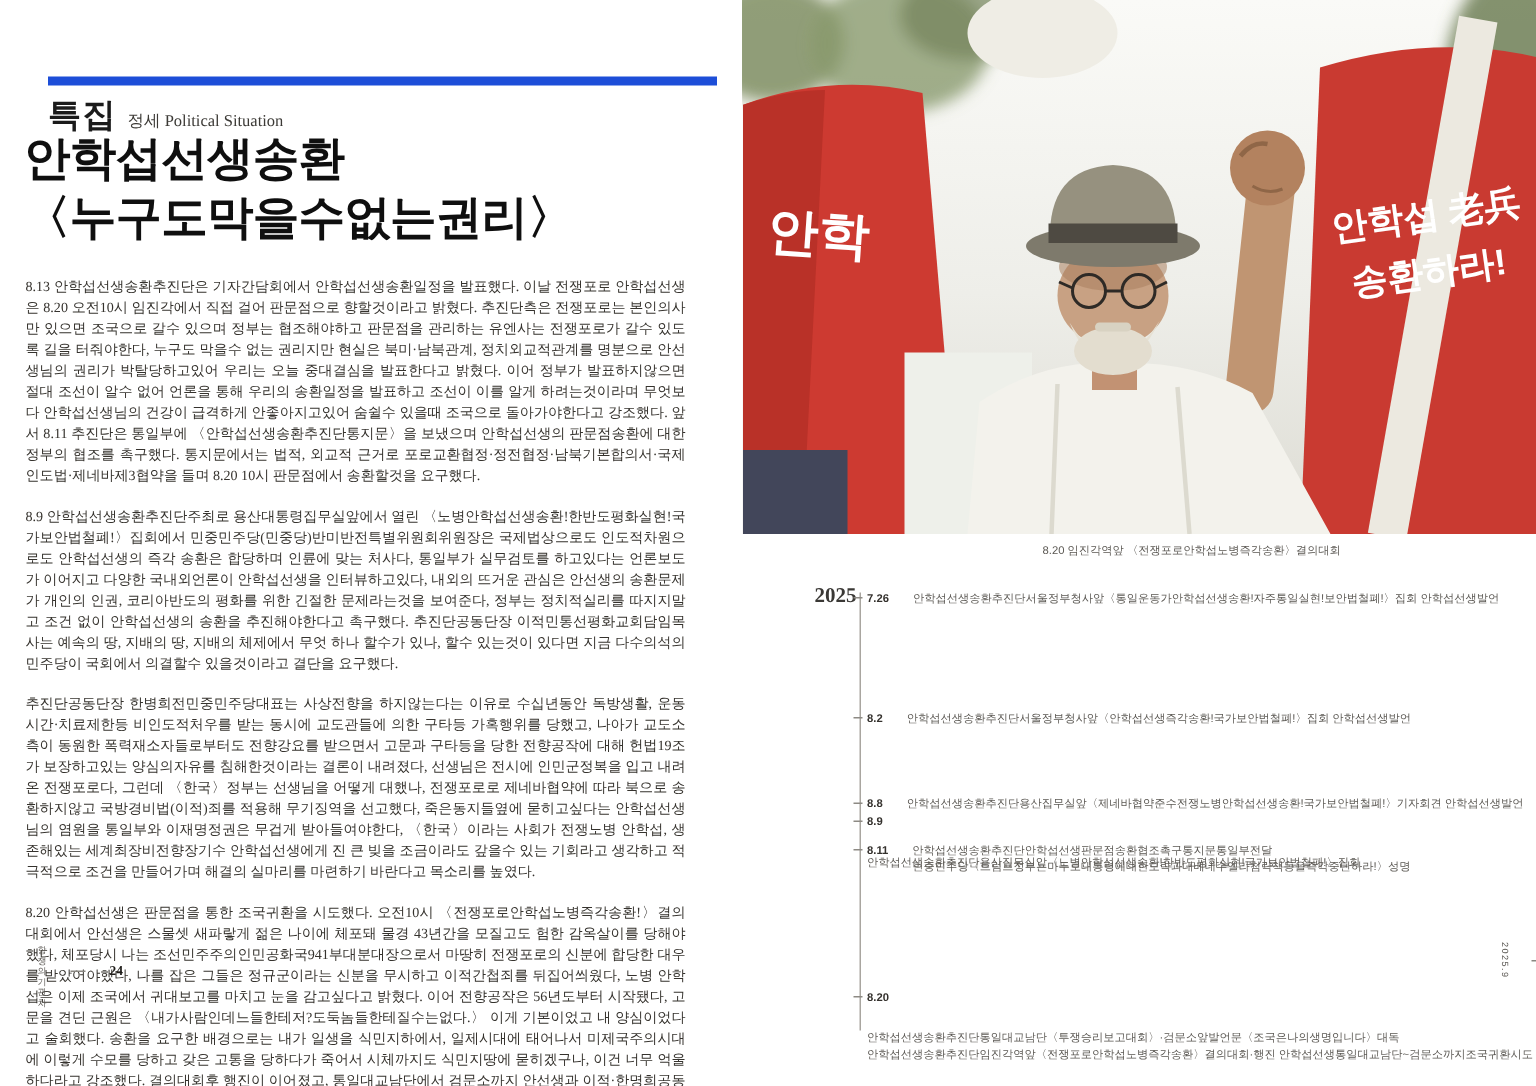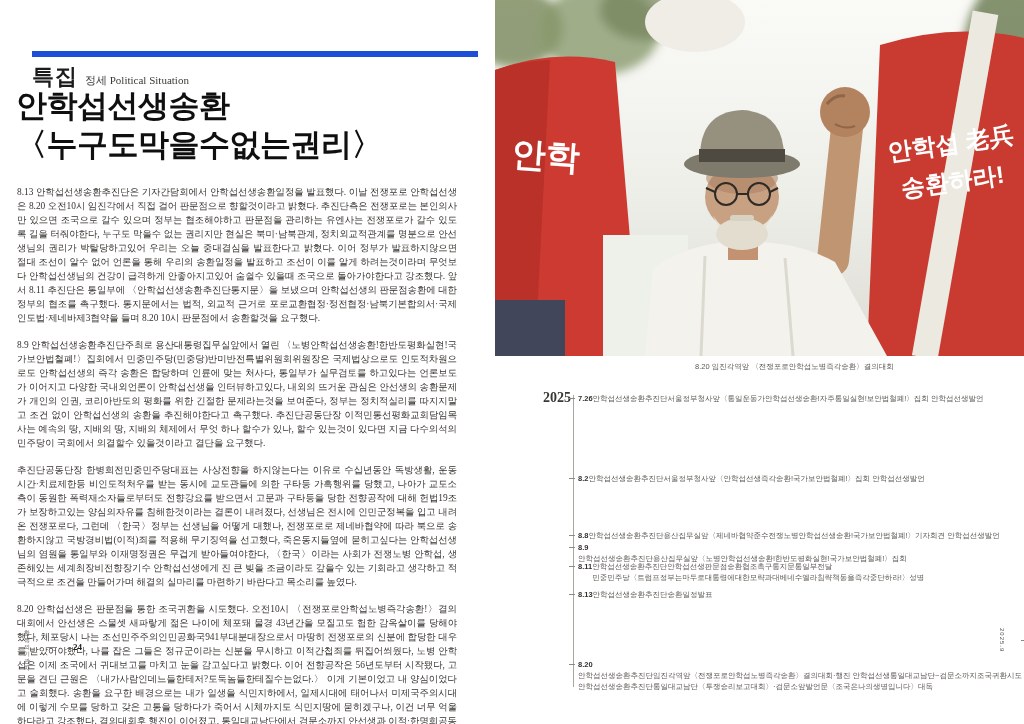--- a/index.html
+++ b/index.html
@@ -54,21 +54,21 @@
   
   .timeline {
     position:absolute; left:528px; top:388px; width:496px; height:312px;
     font-family:"Liberation Sans", sans-serif;
   }
   .tl-year {
     position:absolute; left:15px; top:2px;
     font-family:"Liberation Serif", serif; font-size:14px; font-weight:bold; color:#3a3835;
   }
   .tl-line { position:absolute; left:45px; top:7px; width:1px; height:292px; background:#a9a6a0; }
-  .tl-event { position:absolute; left:50px; display:flex; gap:0; font-size:7.5px; line-height:11px; color:#5b5853; width:444px; }
+  .tl-event { position:absolute; left:50px; display:flex; gap:16px; font-size:7.5px; line-height:11px; color:#5b5853; width:444px; }
   .tl-event::before {
     content:""; position:absolute; left:-9px; top:5px; width:6px; height:1px; background:#8d8a84;
   }
   .tl-date { font-weight:bold; color:#34312d; white-space:nowrap; }
   .ev0 { top:5px; } .ev1 { top:85px; } .ev2 { top:142px; } .ev3 { top:154px;flex-direction:column; }
   .ev4 { top:173px; } .ev5 { top:201px; } .ev6 { top:271px;flex-direction:column; }
 </style>
 </head>
 <body>
 
@@ -203,31 +203,25 @@
           <div>안학섭선생송환추진단용산집무실앞〈노병안학섭선생송환!한반도평화실현!국가보안법철폐!〉집회</div>
         </div>
     </div>
     <div class="tl-event ev4">
       <span class="tl-date">8.11</span>
       <div>
         <div>안학섭선생송환추진단안학섭선생판문점송환협조촉구통지문통일부전달</div>
         <div>민중민주당〈트럼프정부는마두로대통령에대한모략과대베네수엘라침략책동을즉각중단하라!〉성명</div>
       </div>
     </div>
-    <div class="tl-event ev5">
-      <span class="tl-date">8.13</span>
-      <div>
-          <div>안학섭선생송환추진단송환일정발표</div>
-        </div>
-    </div>
     <div class="tl-event ev6">
       <span class="tl-date">8.20</span>
       <div>
+        <div>안학섭선생송환추진단통일대교남단〈투쟁승리보고대회〉·검문소앞발언문〈조국은나의생명입니다〉대독</div>
         <div>안학섭선생송환추진단임진각역앞〈전쟁포로안학섭노병즉각송환〉결의대회·행진 안학섭선생통일대교남단~검문소까지조국귀환시도</div>
-        <div>안학섭선생송환추진단통일대교남단〈투쟁승리보고대회〉·검문소앞발언문〈조국은나의생명입니다〉대독</div>
       </div>
     </div>
   </div>
 
   <div class="spine spine-right">
     <span class="spine-vtext">2025.9</span>
     <span class="spine-rule"></span>
     <span class="folio">25</span>
   </div>
 

